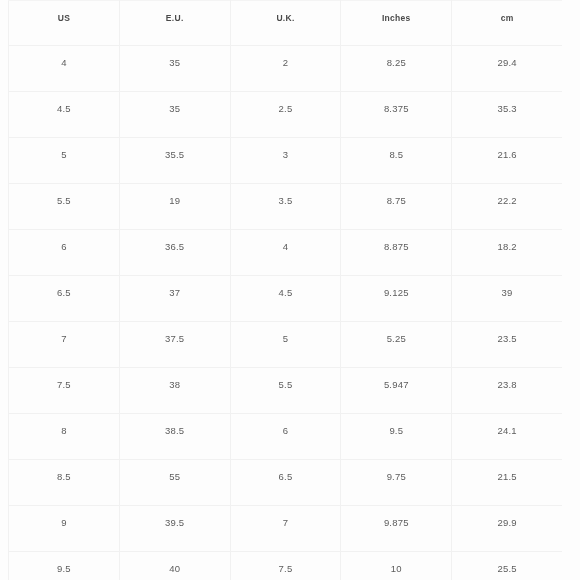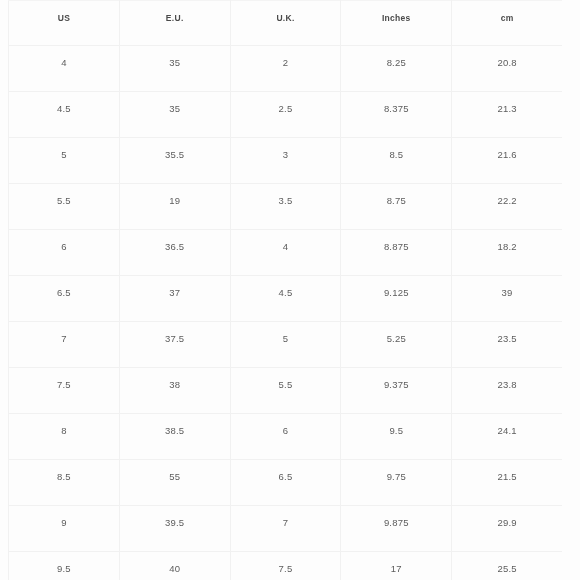--- a/index.html
+++ b/index.html
@@ -127,38 +127,38 @@
             <td>
               <span class="cell-text">35</span>
             </td>
             <td>
               <span class="cell-text">2</span>
             </td>
             <td>
               <span class="cell-text">8.25</span>
             </td>
             <td>
-              <span class="cell-text">20.8</span>
+              <span class="cell-text">29.4</span>
             </td>
           </tr>
           <tr>
             <td>
               <span class="cell-text">4.5</span>
             </td>
             <td>
               <span class="cell-text">35</span>
             </td>
             <td>
               <span class="cell-text">2.5</span>
             </td>
             <td>
               <span class="cell-text">8.375</span>
             </td>
             <td>
-              <span class="cell-text">21.3</span>
+              <span class="cell-text">35.3</span>
             </td>
           </tr>
           <tr>
             <td>
               <span class="cell-text">5</span>
             </td>
             <td>
               <span class="cell-text">35.5</span>
             </td>
             <td>
@@ -243,21 +243,21 @@
             <td>
               <span class="cell-text">7.5</span>
             </td>
             <td>
               <span class="cell-text">38</span>
             </td>
             <td>
               <span class="cell-text">5.5</span>
             </td>
             <td>
-              <span class="cell-text">9.375</span>
+              <span class="cell-text">5.947</span>
             </td>
             <td>
               <span class="cell-text">23.8</span>
             </td>
           </tr>
           <tr>
             <td>
               <span class="cell-text">8</span>
             </td>
             <td>
@@ -311,21 +311,21 @@
             <td>
               <span class="cell-text">9.5</span>
             </td>
             <td>
               <span class="cell-text">40</span>
             </td>
             <td>
               <span class="cell-text">7.5</span>
             </td>
             <td>
-              <span class="cell-text">17</span>
+              <span class="cell-text">10</span>
             </td>
             <td>
               <span class="cell-text">25.5</span>
             </td>
           </tr>
         </tbody>
     </table>
   </div>
 </div>
 

